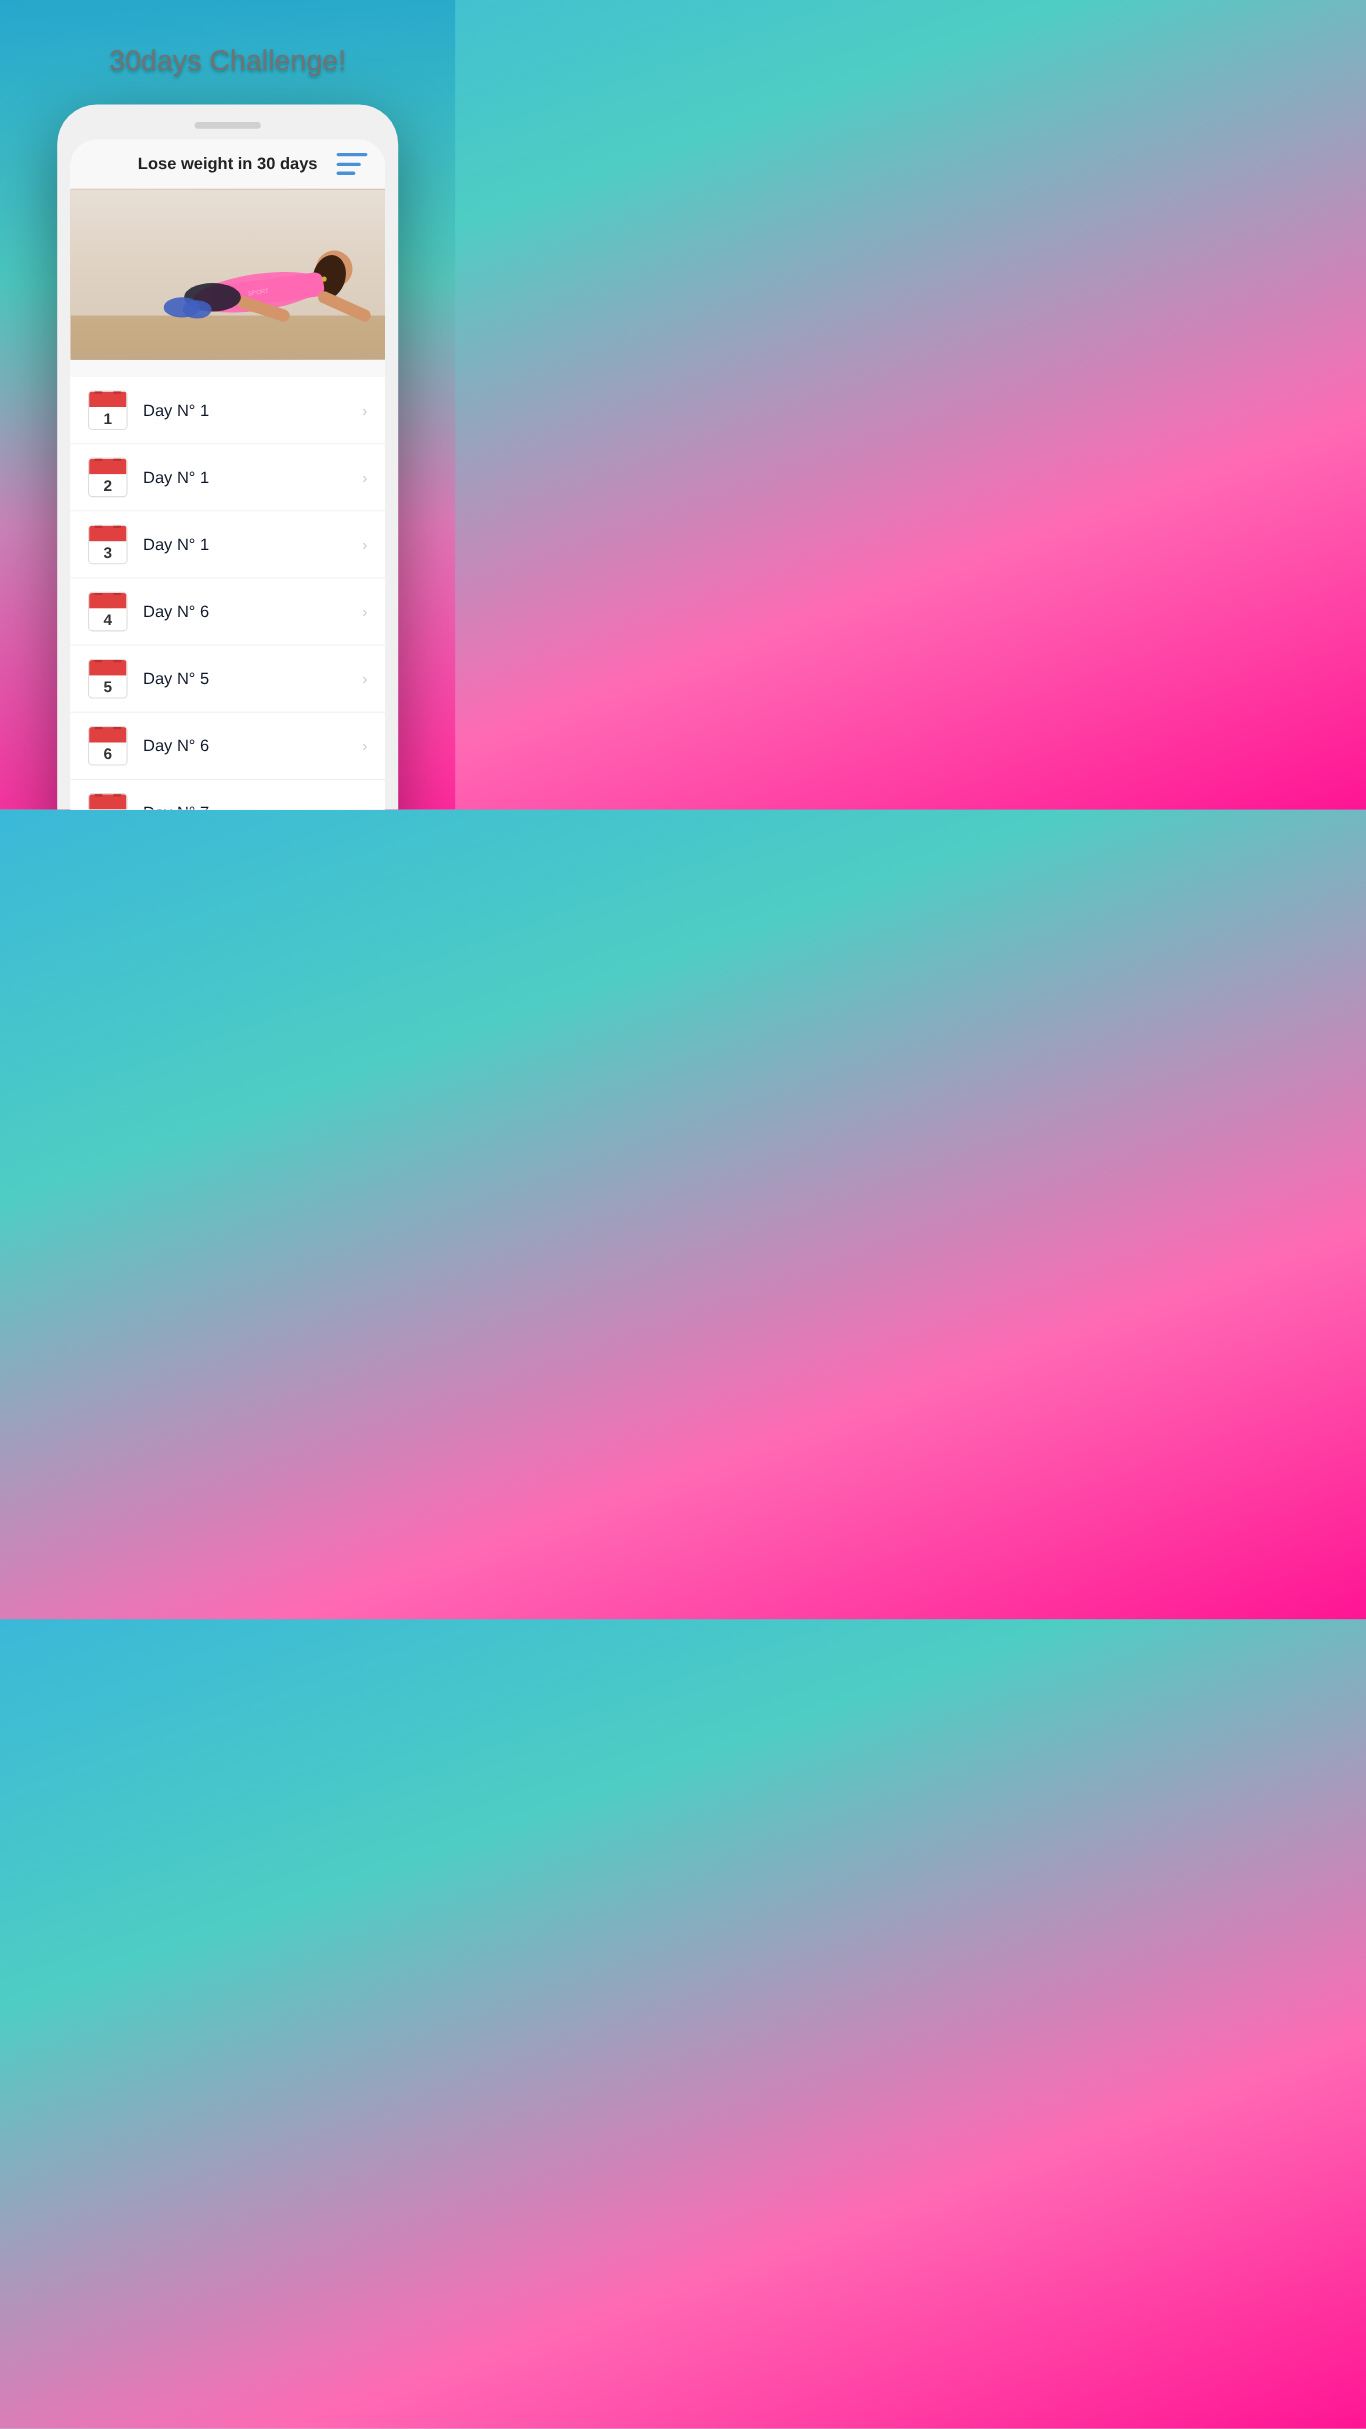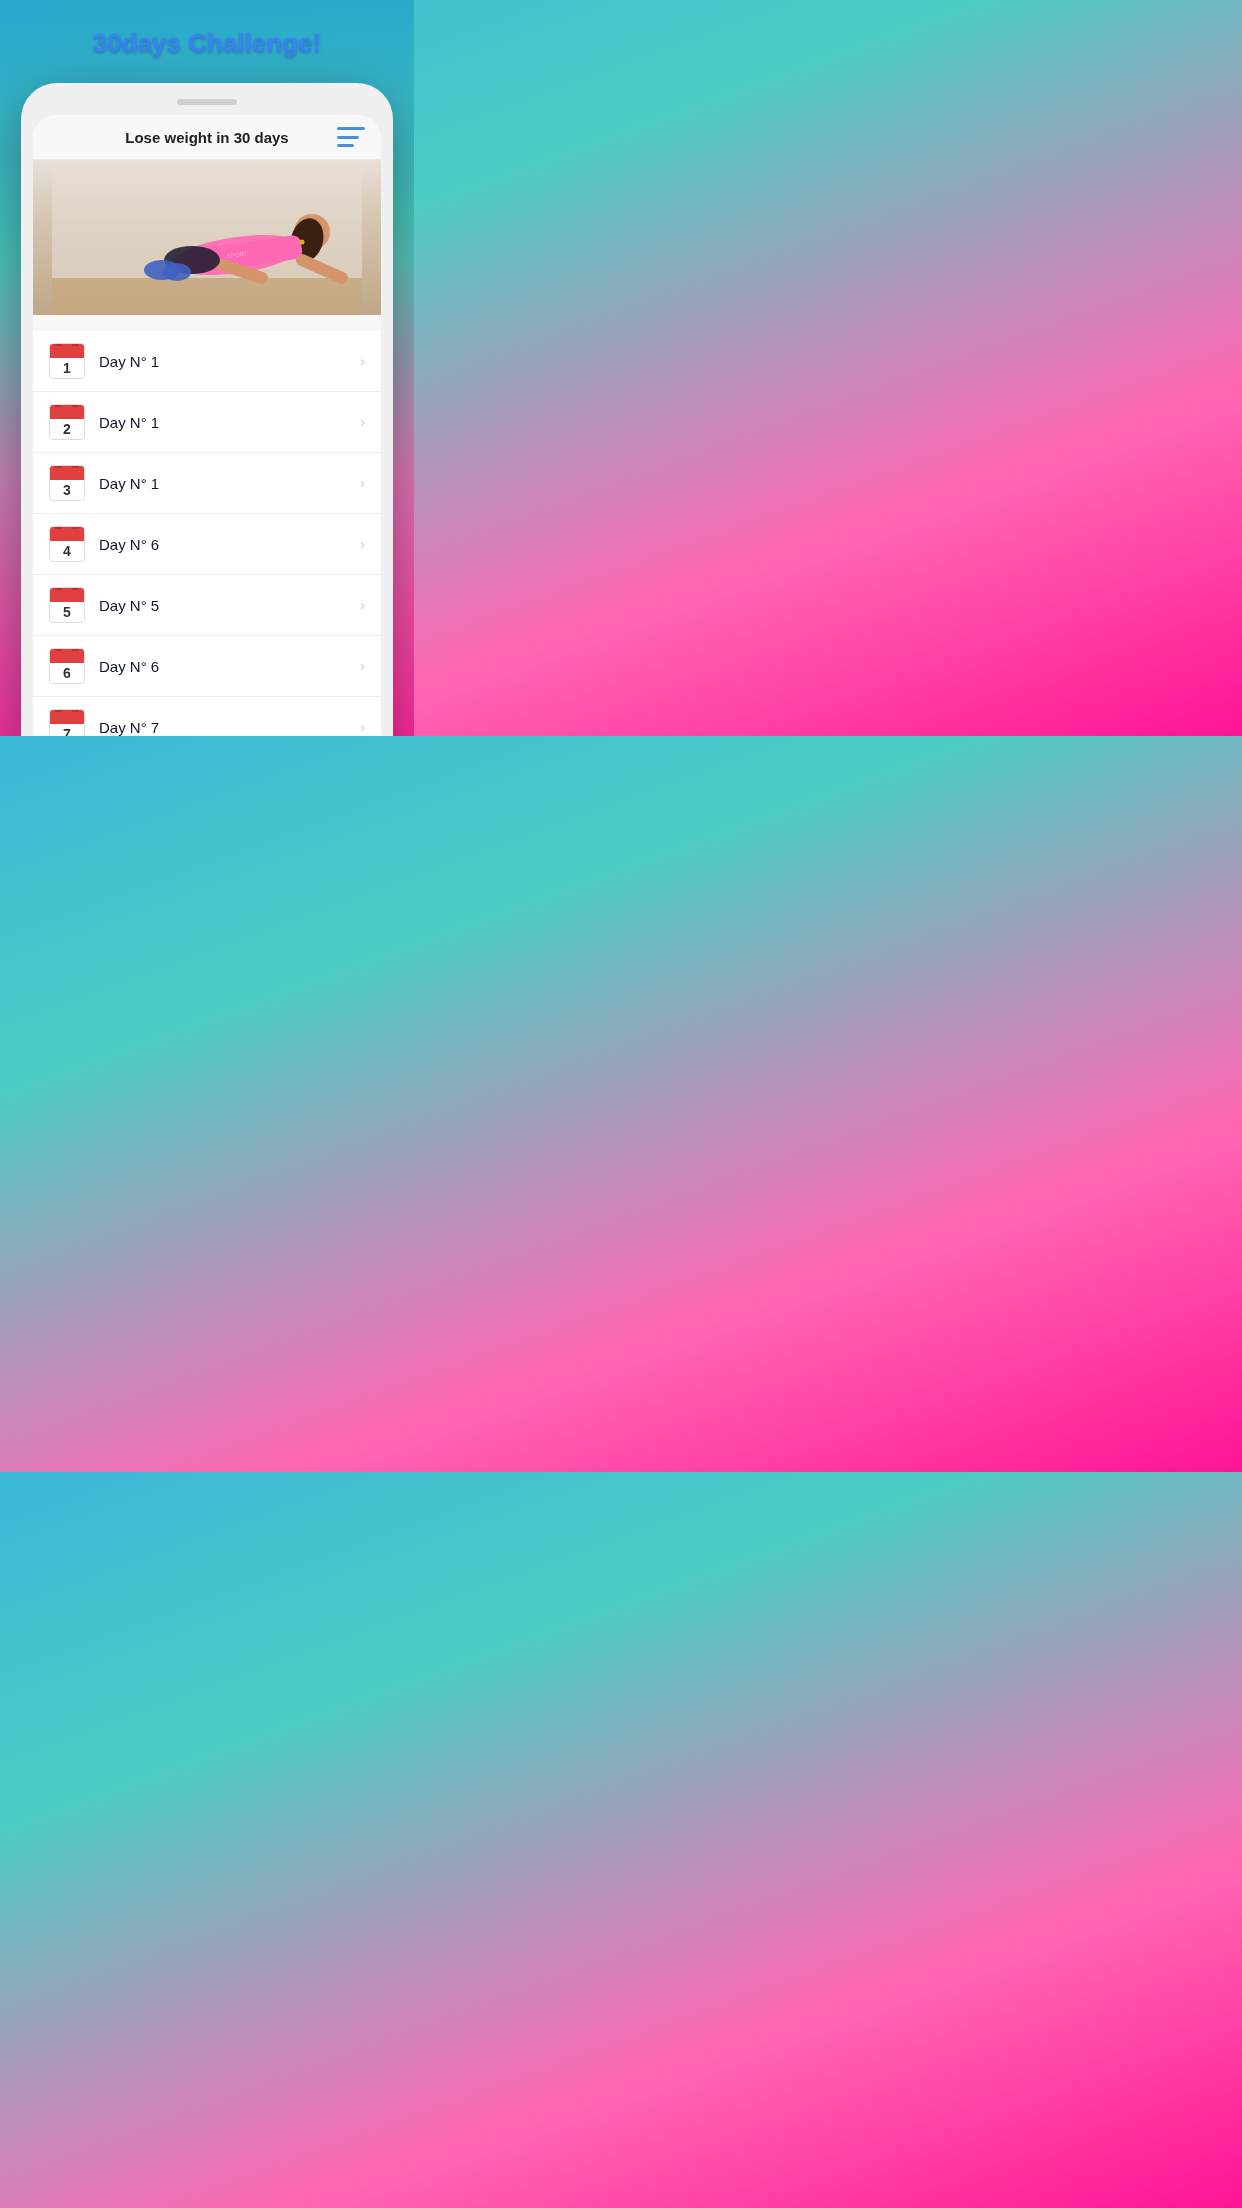--- a/index.html
+++ b/index.html
@@ -36,30 +36,30 @@
       font-size: 36px;
       font-weight: 900;
       color: #f5e800;
       line-height: 1.1;
       text-shadow: 0 2px 4px rgba(0,0,0,0.2);
       letter-spacing: -0.5px;
     }
 
     .sub-title {
       font-size: 26px;
-      font-weight: 700;
-      color: #3b82f6;
-      margin-top: 0;
+      font-weight: 400;
+      color: #737373;
+      margin-top: 12px;
       text-shadow: 0 1px 3px rgba(0,0,0,0.3);
     }
 
     .phone-container {
       position: relative;
       z-index: 1;
-      width: 372px;
+      width: 310px;
       background: #f0f0f0;
       border-radius: 36px;
       padding: 12px;
       box-shadow: 0 20px 60px rgba(0,0,0,0.4);
       margin-top: 8px;
       flex-shrink: 0;
     }
 
     .phone-speaker {
       width: 60px;

